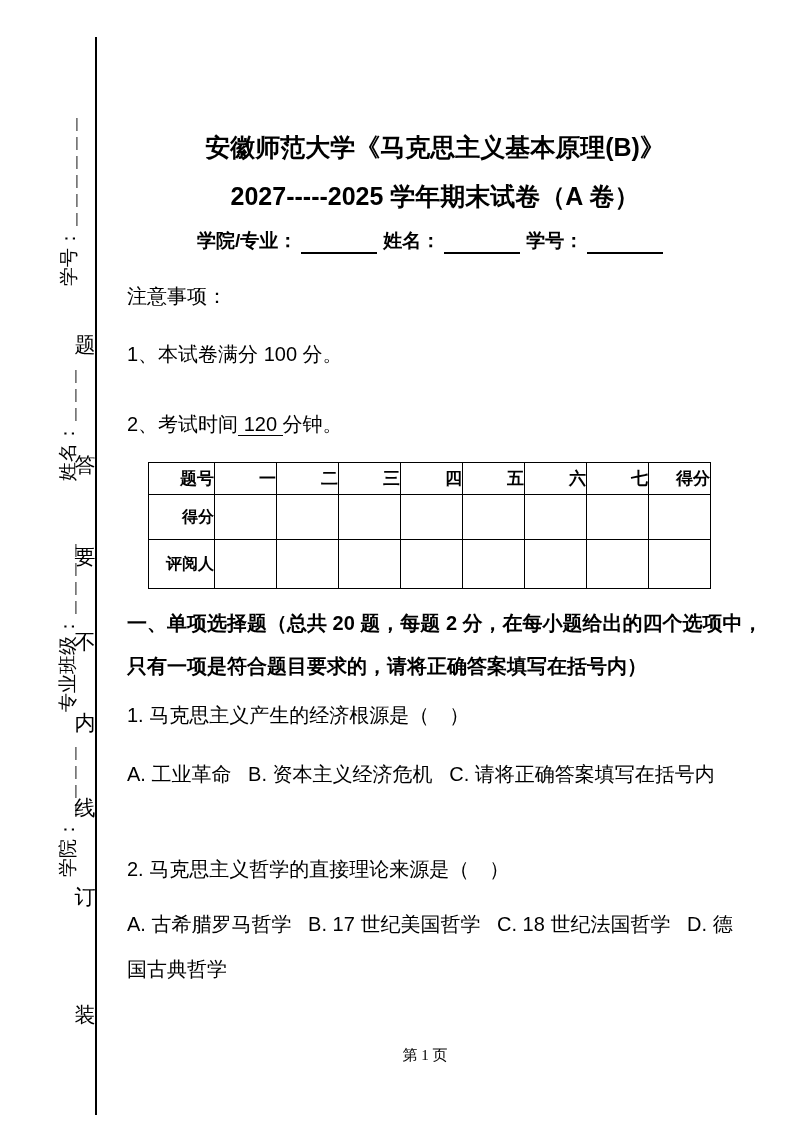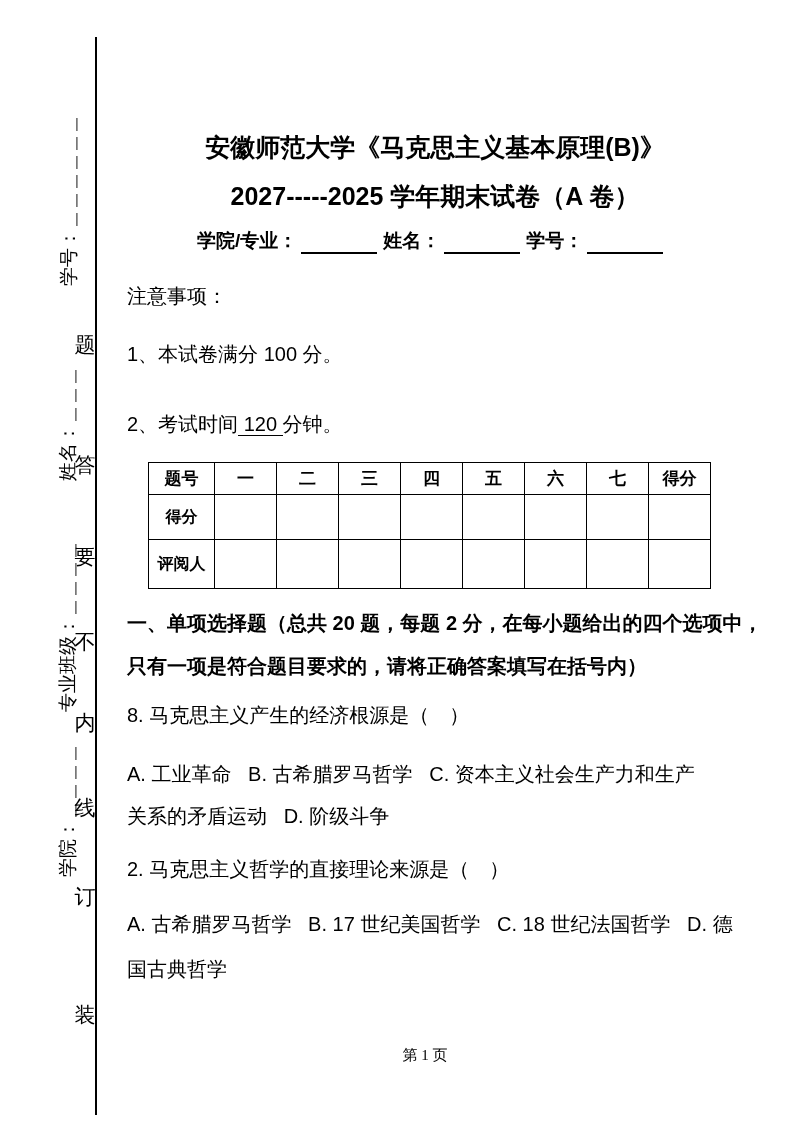--- a/index.html
+++ b/index.html
@@ -35,21 +35,21 @@
   .info-row .lbl{font-family:"Liberation Sans", sans-serif;}
   .blank{display:inline-block;width:76px;height:22px;border-bottom:2px solid #000;margin:0 6px 0 4px;}
 
   
   .body-line{font-size:20px;line-height:26px;}
   .u-num{border-bottom:1.5px solid #000;white-space:pre;}
 
   
   table.score{border-collapse:collapse;table-layout:fixed;}
   table.score td{
-    border:1.5px solid #000;text-align:center;vertical-align:middle;
+    border:1.5px solid #000;text-align:right;vertical-align:middle;
     font-family:"Liberation Sans", sans-serif;font-weight:bold;
     font-size:16px;padding:0;
   }
   table.score tr.hdr td{height:31px;font-size:17px;}
   table.score tr.r1 td{height:44px;}
   table.score tr.r2 td{height:48px;}
 
   
   .sec-line{font-size:20px;font-weight:bold;line-height:26px;white-space:pre;font-family:"Liberation Sans", sans-serif;}
   .q-line{font-size:20px;line-height:26px;white-space:pre;font-family:"Liberation Sans", sans-serif;font-weight:500;}
@@ -150,23 +150,22 @@
             <td></td>
             <td></td>
       </tr>
     </tbody>
       </table>
   </div>
 
   <div class="abs sec-line" style="left:127px;top:610px;">一、单项选择题（总共 20 题，每题 2 分，在每小题给出的四个选项中，</div>
   <div class="abs sec-line" style="left:127px;top:653px;">只有一项是符合题目要求的，请将正确答案填写在括号内）</div>
 
-  <div class="abs q-line" style="left:127px;top:702px;">8. 马克思主义产生的经济根源是（　）</div>
-  <div class="abs q-line" style="left:127px;top:761px;">A. 工业革命   B. 古希腊罗马哲学   C. 资本主义社会生产力和生产</div>
-  <div class="abs q-line" style="left:127px;top:803px;">关系的矛盾运动   D. 阶级斗争</div>
+  <div class="abs q-line" style="left:127px;top:702px;">1. 马克思主义产生的经济根源是（　）</div>
+  <div class="abs q-line" style="left:127px;top:761px;">A. 工业革命   B. 资本主义经济危机   C. 请将正确答案填写在括号内</div>
 
   <div class="abs q-line" style="left:127px;top:856px;">2. 马克思主义哲学的直接理论来源是（　）</div>
   <div class="abs q-line" style="left:127px;top:911px;">A. 古希腊罗马哲学   B. 17 世纪美国哲学   C. 18 世纪法国哲学   D. 德</div>
   <div class="abs q-line" style="left:127px;top:956px;">国古典哲学</div>
 
   <div class="abs footer" style="top:1046px;">第 1 页</div>
 
 </div>
 
 </body></html>

